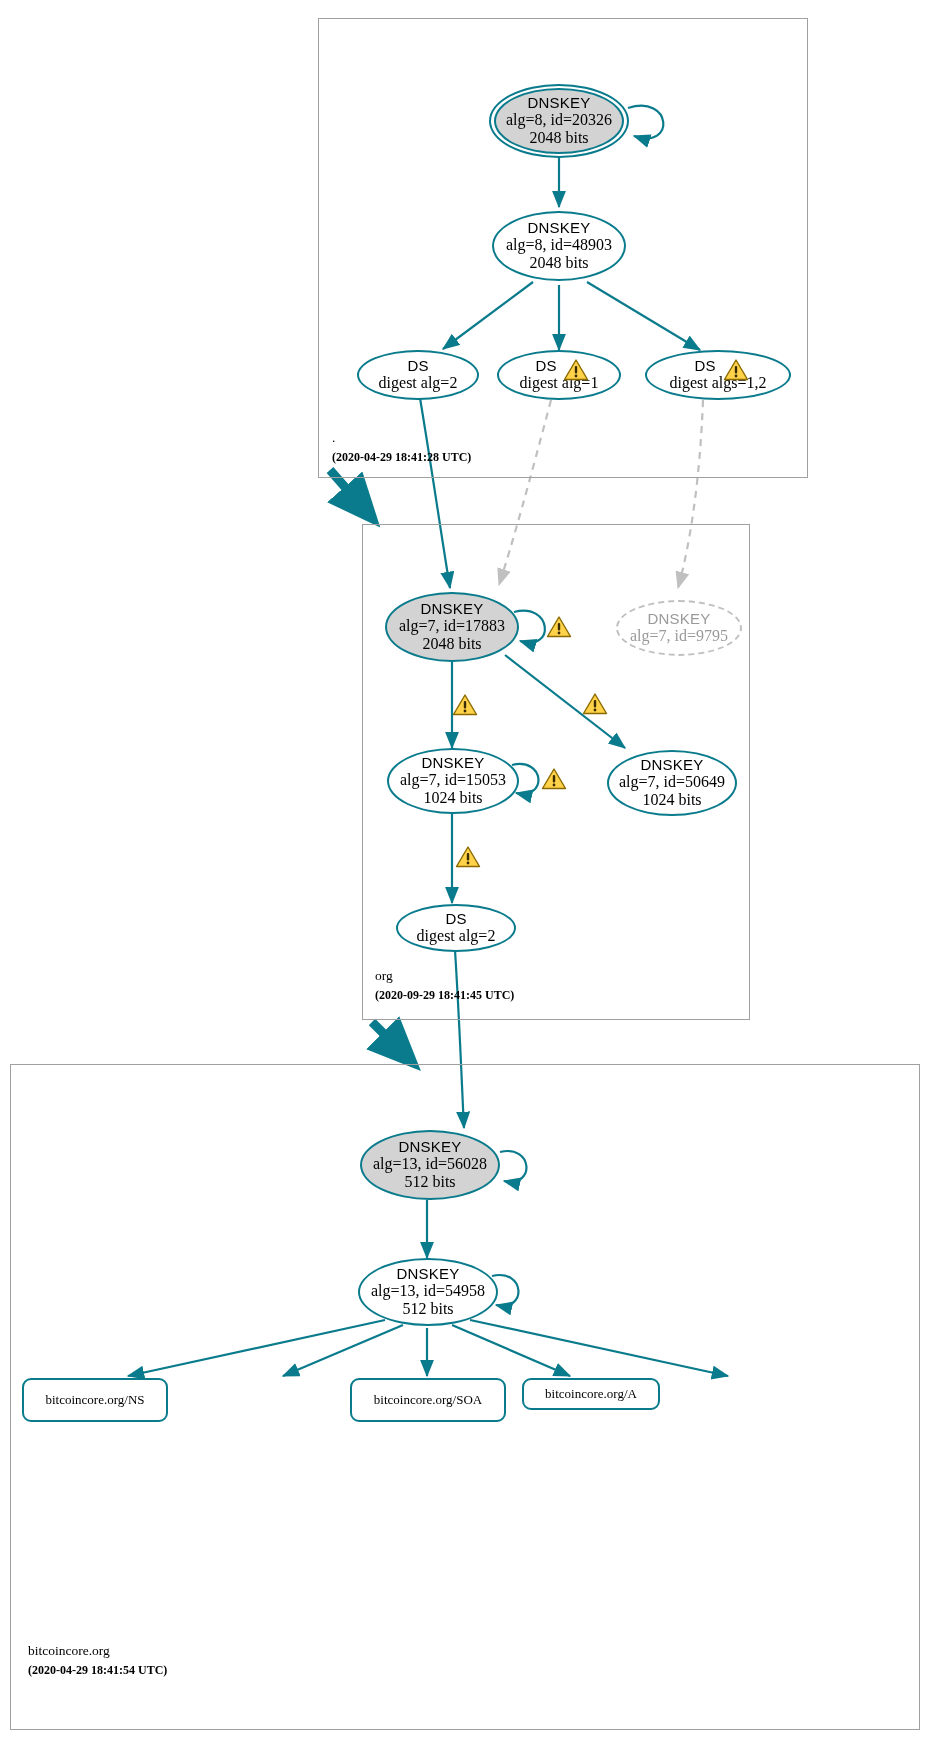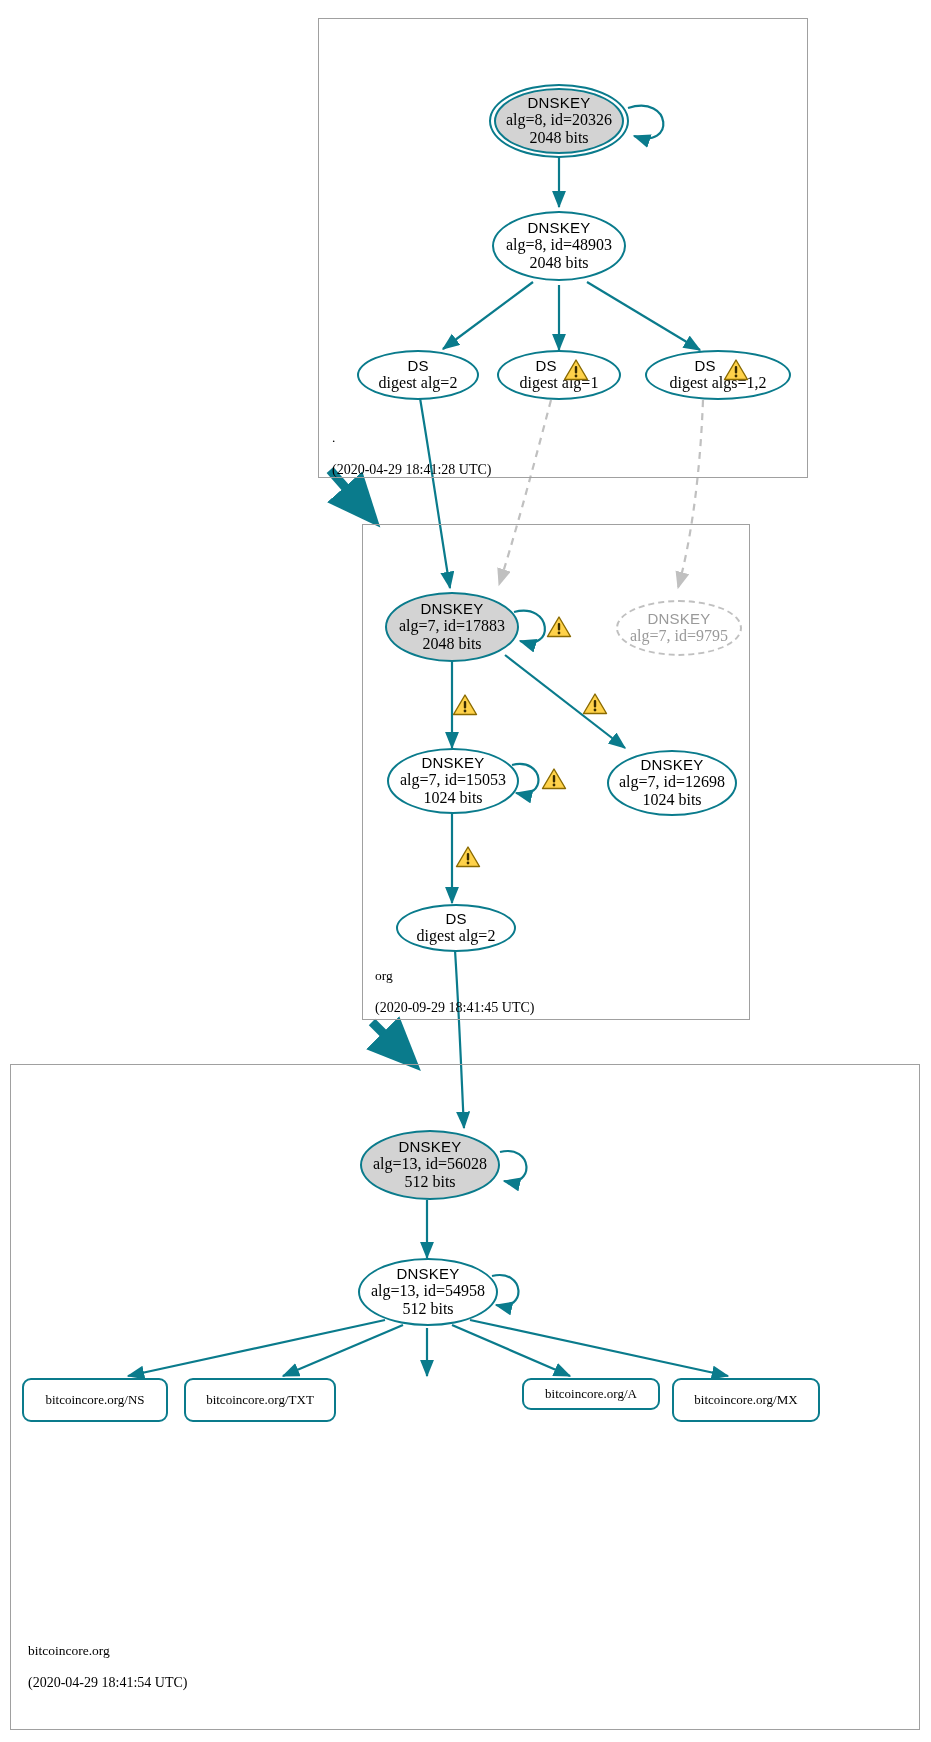--- a/index.html
+++ b/index.html
@@ -19,21 +19,21 @@
 
   .rrect{border:2px solid #0a7b8c;border-radius:9px;background:#ffffff;}
 
   .t-main{font-size:15px;letter-spacing:.2px;}
   .t-sub{font-family:"Liberation Serif", serif;font-size:16px;}
   .t-dim{color:#9a9a9a;}
   .t-leaf{font-family:Liberation Serif, serif;font-size:13px;}
 
   .zonelabel{position:absolute;font-family:"Liberation Serif", serif;}
   .zonelabel .zname{font-size:13.5px;}
-  .zonelabel .ztime{font-size:14px;margin-top:16px;}
+  .zonelabel .ztime{font-size:12px;margin-top:4px;font-weight:bold;}
 
   .warn{position:absolute;width:26px;height:23px;}
 </style>
 </head>
 <body>
 
 <div class="canvas">
 
   <svg class="layer">
     <defs>
@@ -171,21 +171,21 @@
     <div class="t-sub">1024 bits</div>
   </div>
   <svg class="warn" style="left:541px;top:767px;" viewBox="0 0 26 23">
     <path d="M13 2 L24.5 21.5 L1.5 21.5 Z" fill="#ffd24a" stroke="#8a6a00" stroke-width="1.4" stroke-linejoin="round"></path>
     <rect x="11.8" y="8" width="2.4" height="7.5" rx="1.1" fill="#3a2c00"></rect>
     <circle cx="13" cy="18" r="1.4" fill="#3a2c00"></circle>
   </svg>
 
   <div class="node ellipse" style="left:607px;top:750px;width:130px;height:66px;">
     <div class="t-main">DNSKEY</div>
-    <div class="t-sub">alg=7, id=12698</div>
+    <div class="t-sub">alg=7, id=50649</div>
     <div class="t-sub">1024 bits</div>
   </div>
 
   <svg class="warn" style="left:455px;top:845px;" viewBox="0 0 26 23">
     <path d="M13 2 L24.5 21.5 L1.5 21.5 Z" fill="#ffd24a" stroke="#8a6a00" stroke-width="1.4" stroke-linejoin="round"></path>
     <rect x="11.8" y="8" width="2.4" height="7.5" rx="1.1" fill="#3a2c00"></rect>
     <circle cx="13" cy="18" r="1.4" fill="#3a2c00"></circle>
   </svg>
 
   <div class="node ellipse" style="left:396px;top:904px;width:120px;height:48px;">
@@ -206,28 +206,25 @@
 
   <div class="node ellipse" style="left:358px;top:1258px;width:140px;height:68px;">
     <div class="t-main">DNSKEY</div>
     <div class="t-sub">alg=13, id=54958</div>
     <div class="t-sub">512 bits</div>
   </div>
 
   <div class="node rrect" style="left:22px;top:1378px;width:146px;height:44px;">
     <div class="t-leaf">bitcoincore.org/NS</div>
   </div>
-  <div class="node rrect" style="left:184px;top:1378px;width:152px;height:44px;">
-    <div class="t-leaf">bitcoincore.org/TXT</div>
+  <div class="node rrect" style="left:350px;top:1378px;width:156px;height:44px;">
+    <div class="t-leaf">bitcoincore.org/SOA</div>
   </div>
   <div class="node rrect" style="left:522px;top:1378px;width:138px;height:32px;">
     <div class="t-leaf">bitcoincore.org/A</div>
-  </div>
-  <div class="node rrect" style="left:672px;top:1378px;width:148px;height:44px;">
-    <div class="t-leaf">bitcoincore.org/MX</div>
   </div>
 
   <div class="zonelabel" style="left:28px;top:1643px;">
     <div class="zname">bitcoincore.org</div>
     <div class="ztime">(2020-04-29 18:41:54 UTC)</div>
   </div>
 
 </div>
 
 </body></html>

